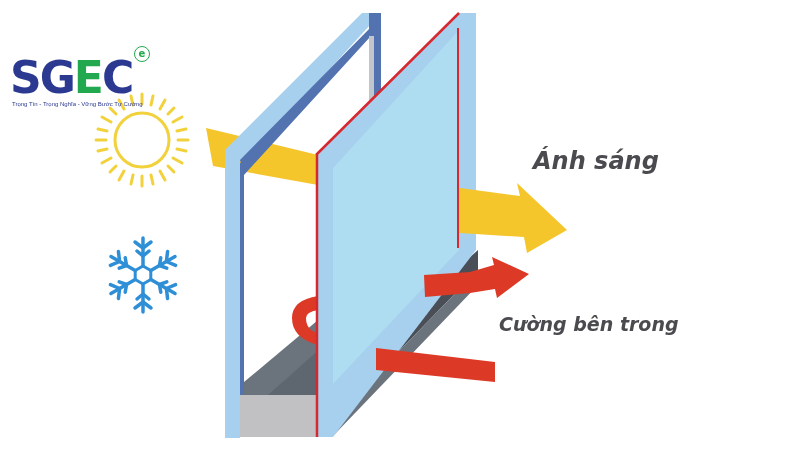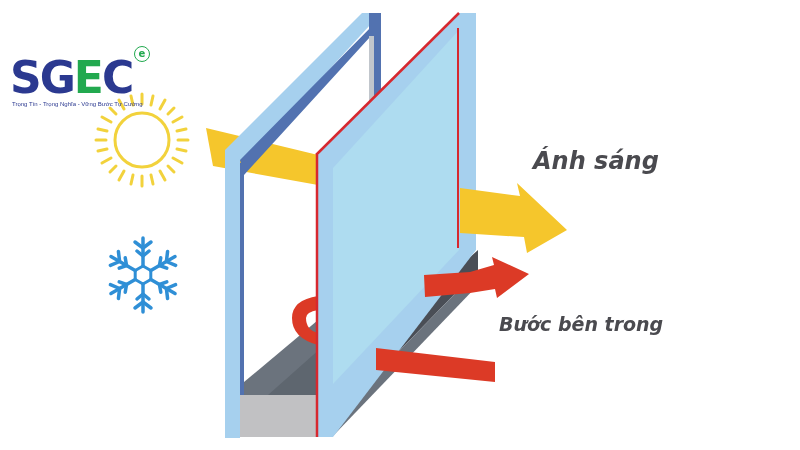--- a/index.html
+++ b/index.html
@@ -122,14 +122,14 @@
   <div class="logo">
     <div class="logo-word">
       <span class="s">S</span><span class="g">G</span><span class="e">E</span><span class="c">C</span>
     </div>
     <div class="logo-badge">e</div>
     <div class="logo-tagline">Trọng Tín - Trọng Nghĩa - Vững Bước Tự Cường</div>
   </div>
 
   
   <div class="label label-light">Ánh sáng</div>
-  <div class="label label-heat">Bước bên trong</div>
+  <div class="label label-heat">Cường bên trong</div>
 </div>
 
 </body></html>

